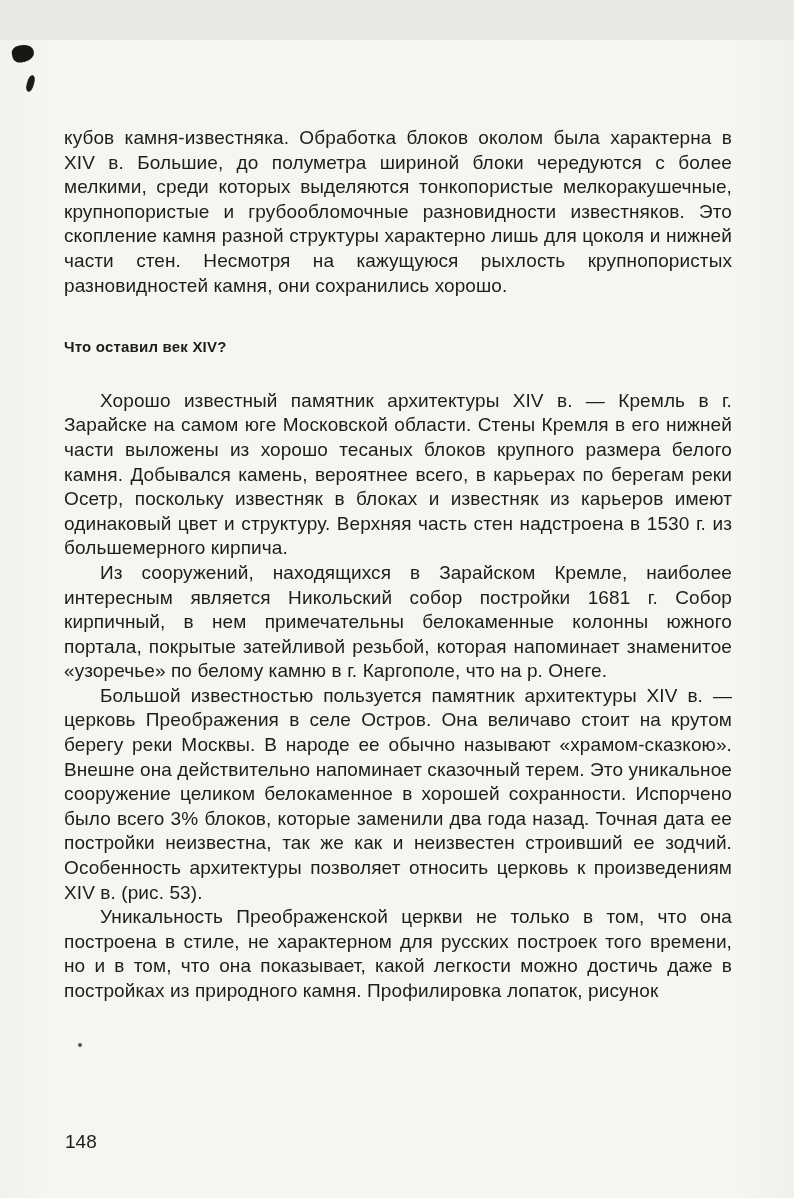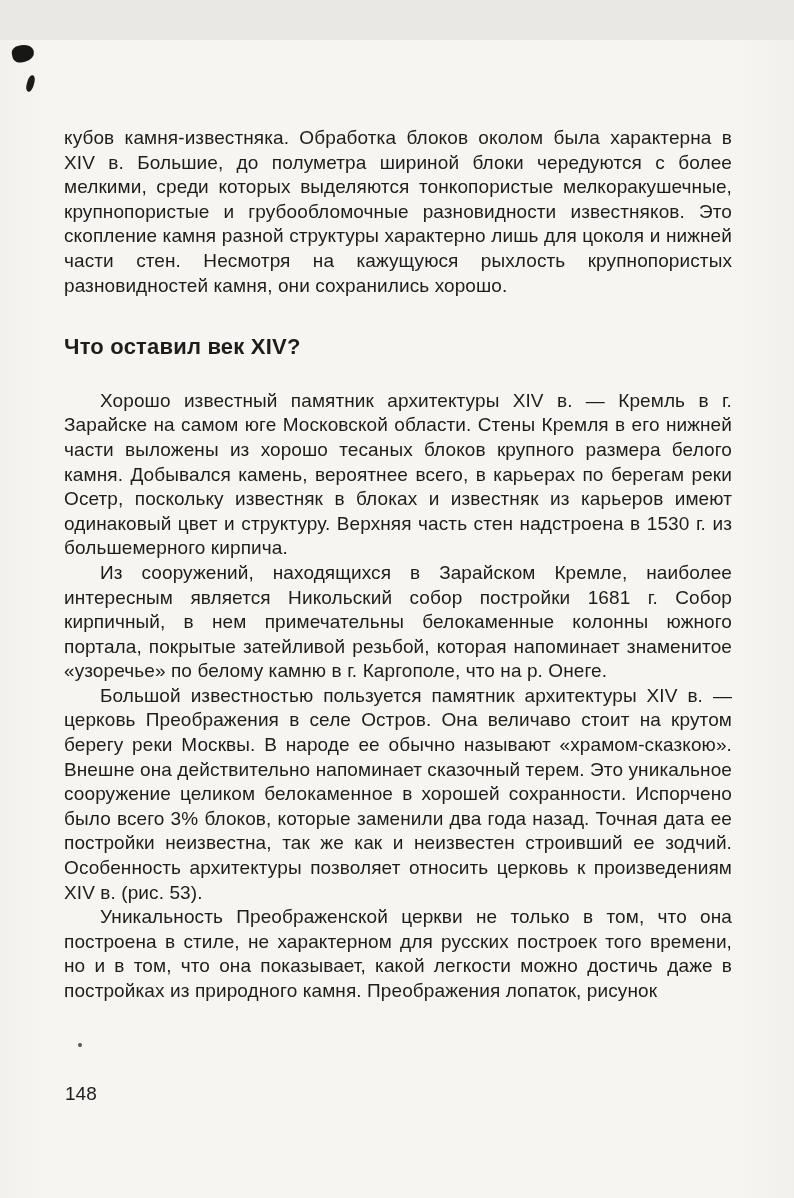--- a/index.html
+++ b/index.html
@@ -30,31 +30,31 @@
     letter-spacing: 0.1px;
   }
   .para {
     margin: 0;
     text-indent: 36px;
   }
   .para.cont {
     text-indent: 0;
   }
   .heading {
-    font-size: 22px;
+    font-size: 15px;
     font-weight: 700;
     letter-spacing: 0.2px;
     margin: 37px 0 29px 0;
     text-align: left;
     text-indent: 0;
   }
   .page-number {
     position: absolute;
     left: 65px;
-    top: 1043px;
+    top: 1091px;
     font-size: 19px;
     color: #1d1d1b;
   }
   
   .blob {
     position: absolute;
     left: 12px;
     top: 5px;
     width: 22px;
     height: 17px;
@@ -105,20 +105,20 @@
 
     <h2 class="heading">Что оставил век XIV?</h2>
 
 
     <p class="para">Хорошо известный памятник архитектуры XIV в. — Кремль в г. Зарайске на самом юге Московской области. Стены Кремля в его нижней части выложены из хорошо тесаных блоков крупного размера белого камня. Добывался камень, вероятнее всего, в карьерах по берегам реки Осетр, поскольку известняк в блоках и известняк из карьеров имеют одинаковый цвет и структуру. Верхняя часть стен надстроена в 1530 г. из большемерного кирпича.</p>
 
     <p class="para">Из сооружений, находящихся в Зарайском Кремле, наиболее интересным является Никольский собор постройки 1681 г. Собор кирпичный, в нем примечательны белокаменные колонны южного портала, покрытые затейливой резьбой, которая напоминает знаменитое «узоречье» по белому камню в г. Каргополе, что на р. Онеге.</p>
 
     <p class="para">Большой известностью пользуется памятник архитектуры XIV в. — церковь Преображения в селе Остров. Она величаво стоит на крутом берегу реки Москвы. В народе ее обычно называют «храмом-сказкою». Внешне она действительно напоминает сказочный терем. Это уникальное сооружение целиком белокаменное в хорошей сохранности. Испорчено было всего 3% блоков, которые заменили два года назад. Точная дата ее постройки неизвестна, так же как и неизвестен строивший ее зодчий. Особенность архитектуры позволяет относить церковь к произведениям XIV в. (рис. 53).</p>
 
-    <p class="para">Уникальность Преображенской церкви не только в том, что она построена в стиле, не характерном для русских построек того времени, но и в том, что она показывает, какой легкости можно достичь даже в постройках из природного камня. Преображения лопаток, рисунок</p>
+    <p class="para">Уникальность Преображенской церкви не только в том, что она построена в стиле, не характерном для русских построек того времени, но и в том, что она показывает, какой легкости можно достичь даже в постройках из природного камня. Профилировка лопаток, рисунок</p>
   </main>
 
   <div class="page-number">148</div>
 
   <div class="bottom-curve"></div>
 
 </div>
 
 </body></html>

